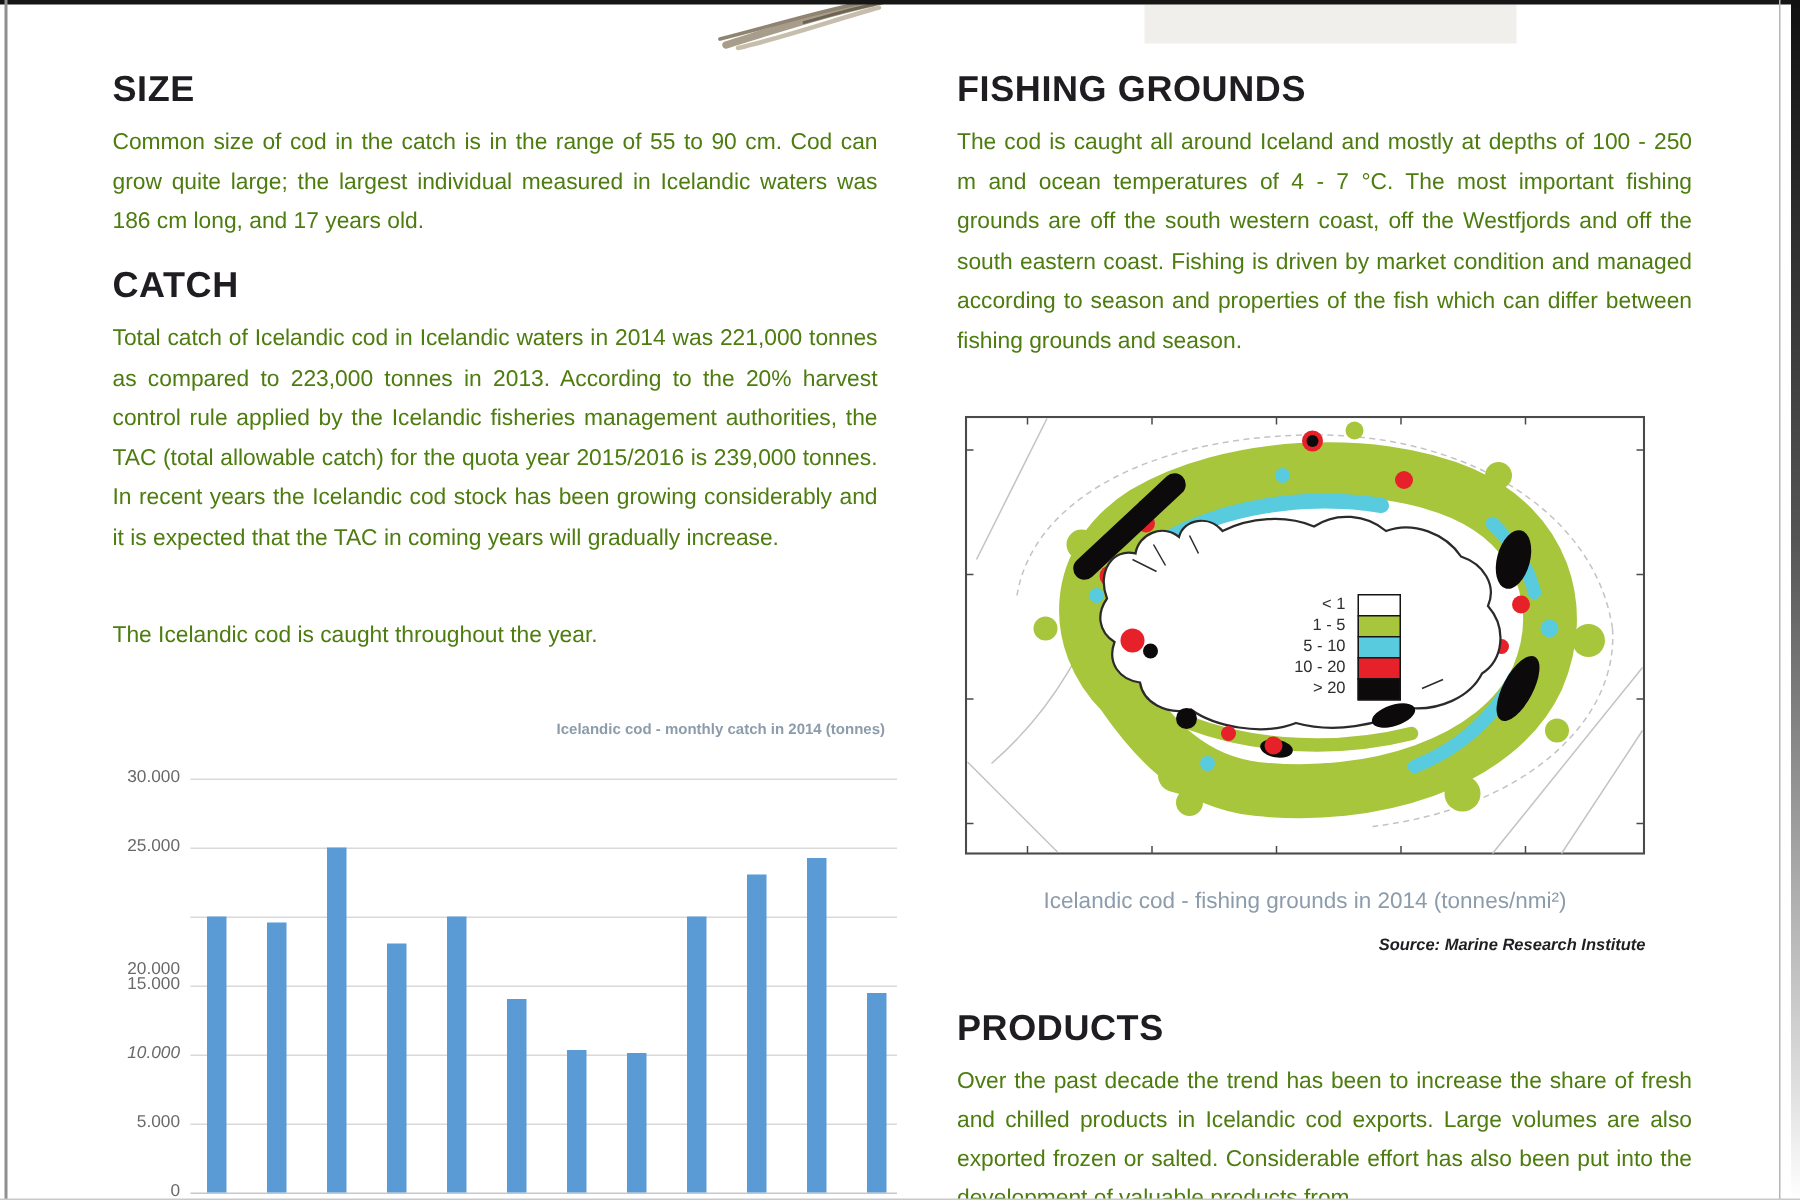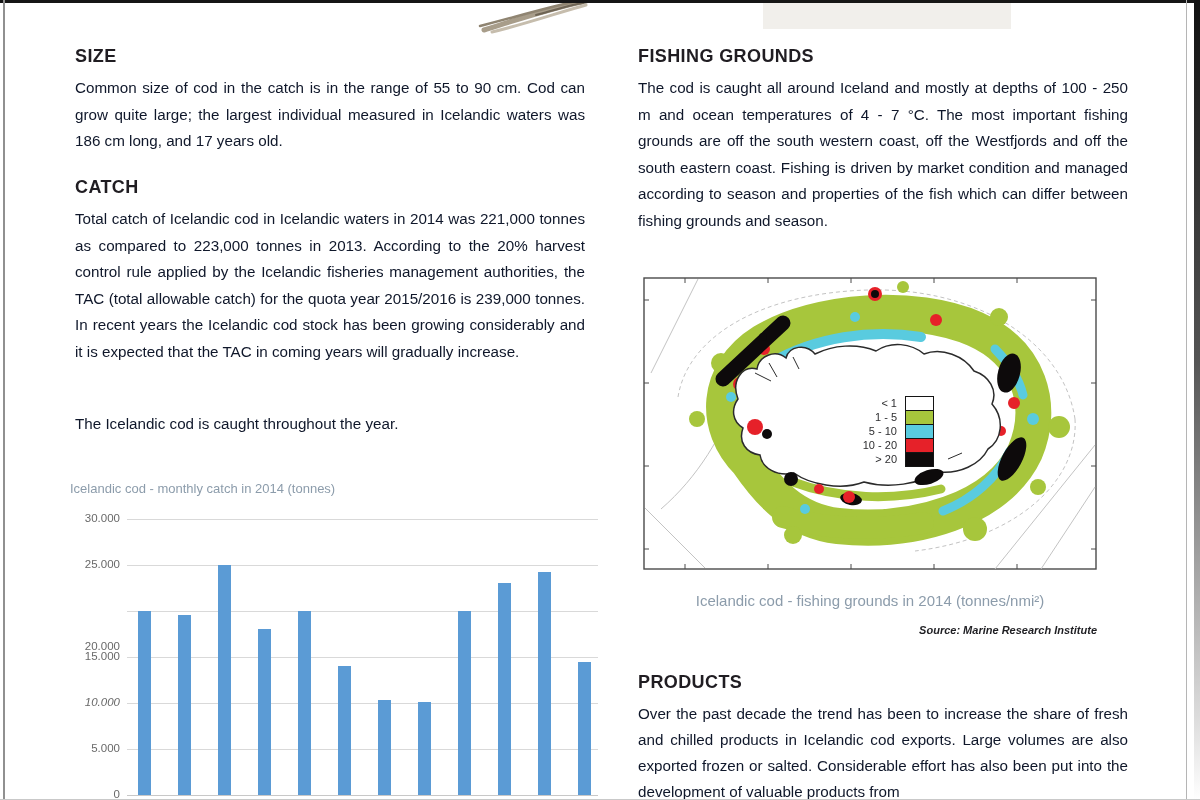--- a/index.html
+++ b/index.html
@@ -11,33 +11,33 @@
   .edge-top    { position:absolute; left:0; top:0; width:1200px; height:3px; background:#161616; z-index:40; }
   .edge-left   { position:absolute; left:3px; top:0; width:2px; height:800px; background:#909090; z-index:40; }
   .edge-right1 { position:absolute; left:1186px; top:0; width:1px; height:800px; background:#b5b5b5; z-index:40; }
   .edge-right2 { position:absolute; left:1194px; top:0; width:6px; height:800px;
                  background:linear-gradient(#111 0%, #555 45%, #ddd 90%, #fff 100%); z-index:40; }
   .edge-bottom { position:absolute; left:0; top:799px; width:1200px; height:1px; background:#c9c9c9; z-index:40; }
 
   .topright-box { position:absolute; left:763px; top:3px; width:248px; height:26px; background:#f1efeb; }
 
   .section { position:absolute; }
-  .heading { font-size:18px; font-weight:700; color:#201d22; letter-spacing:.4px; margin:0 0 8px 0; }
-  .body-text { font-size:15.2px; line-height:26.5px; color:#0f172a; text-align:justify; margin:0; }
+  .heading { font-size:24px; font-weight:700; color:#201d22; letter-spacing:.4px; margin:0 0 8px 0; }
+  .body-text { font-size:15.2px; line-height:26.5px; color:#4d7c0f; text-align:justify; margin:0; }
   .body-text.single { text-align:left; }
 
   #sec-size            { left:75px;  top:46px;  width:510px; }
   #sec-catch           { left:75px;  top:177px; width:510px; }
   #sec-season          { left:75px;  top:411px; width:510px; }
   #sec-fishing-grounds { left:638px; top:46px;  width:490px; }
   #sec-products        { left:638px; top:672px; width:490px; }
   #sec-products .body-text { line-height:26px; }
 
-  #chart-title { position:absolute; left:70px; top:481px; width:520px; text-align:left;
-                 font-size:13px; color:#8c9cab; }
+  #chart-title { position:absolute; left:70px; top:481px; width:520px; text-align:right;
+                 font-size:10px; color:#8c9cab;font-weight:bold; }
   #chart { position:absolute; left:65px; top:505px; width:545px; height:295px; }
   .gridline { position:absolute; left:62px; width:471px; height:1px; background:#d9d9d9; }
   .gridline.zero { background:#c8c8c8; }
   .ytick { position:absolute; left:8px; width:47px; text-align:right;
            font-size:11.5px; color:#696969; }
   .bar { position:absolute; width:13px; }
 
   #map-frame   { position:absolute; left:643px; top:277px; width:454px; height:293px; }
   #map-legend  { position:absolute; left:845px; top:396px; z-index:5; }
   .legend-row  { display:flex; align-items:center; height:15px; }

